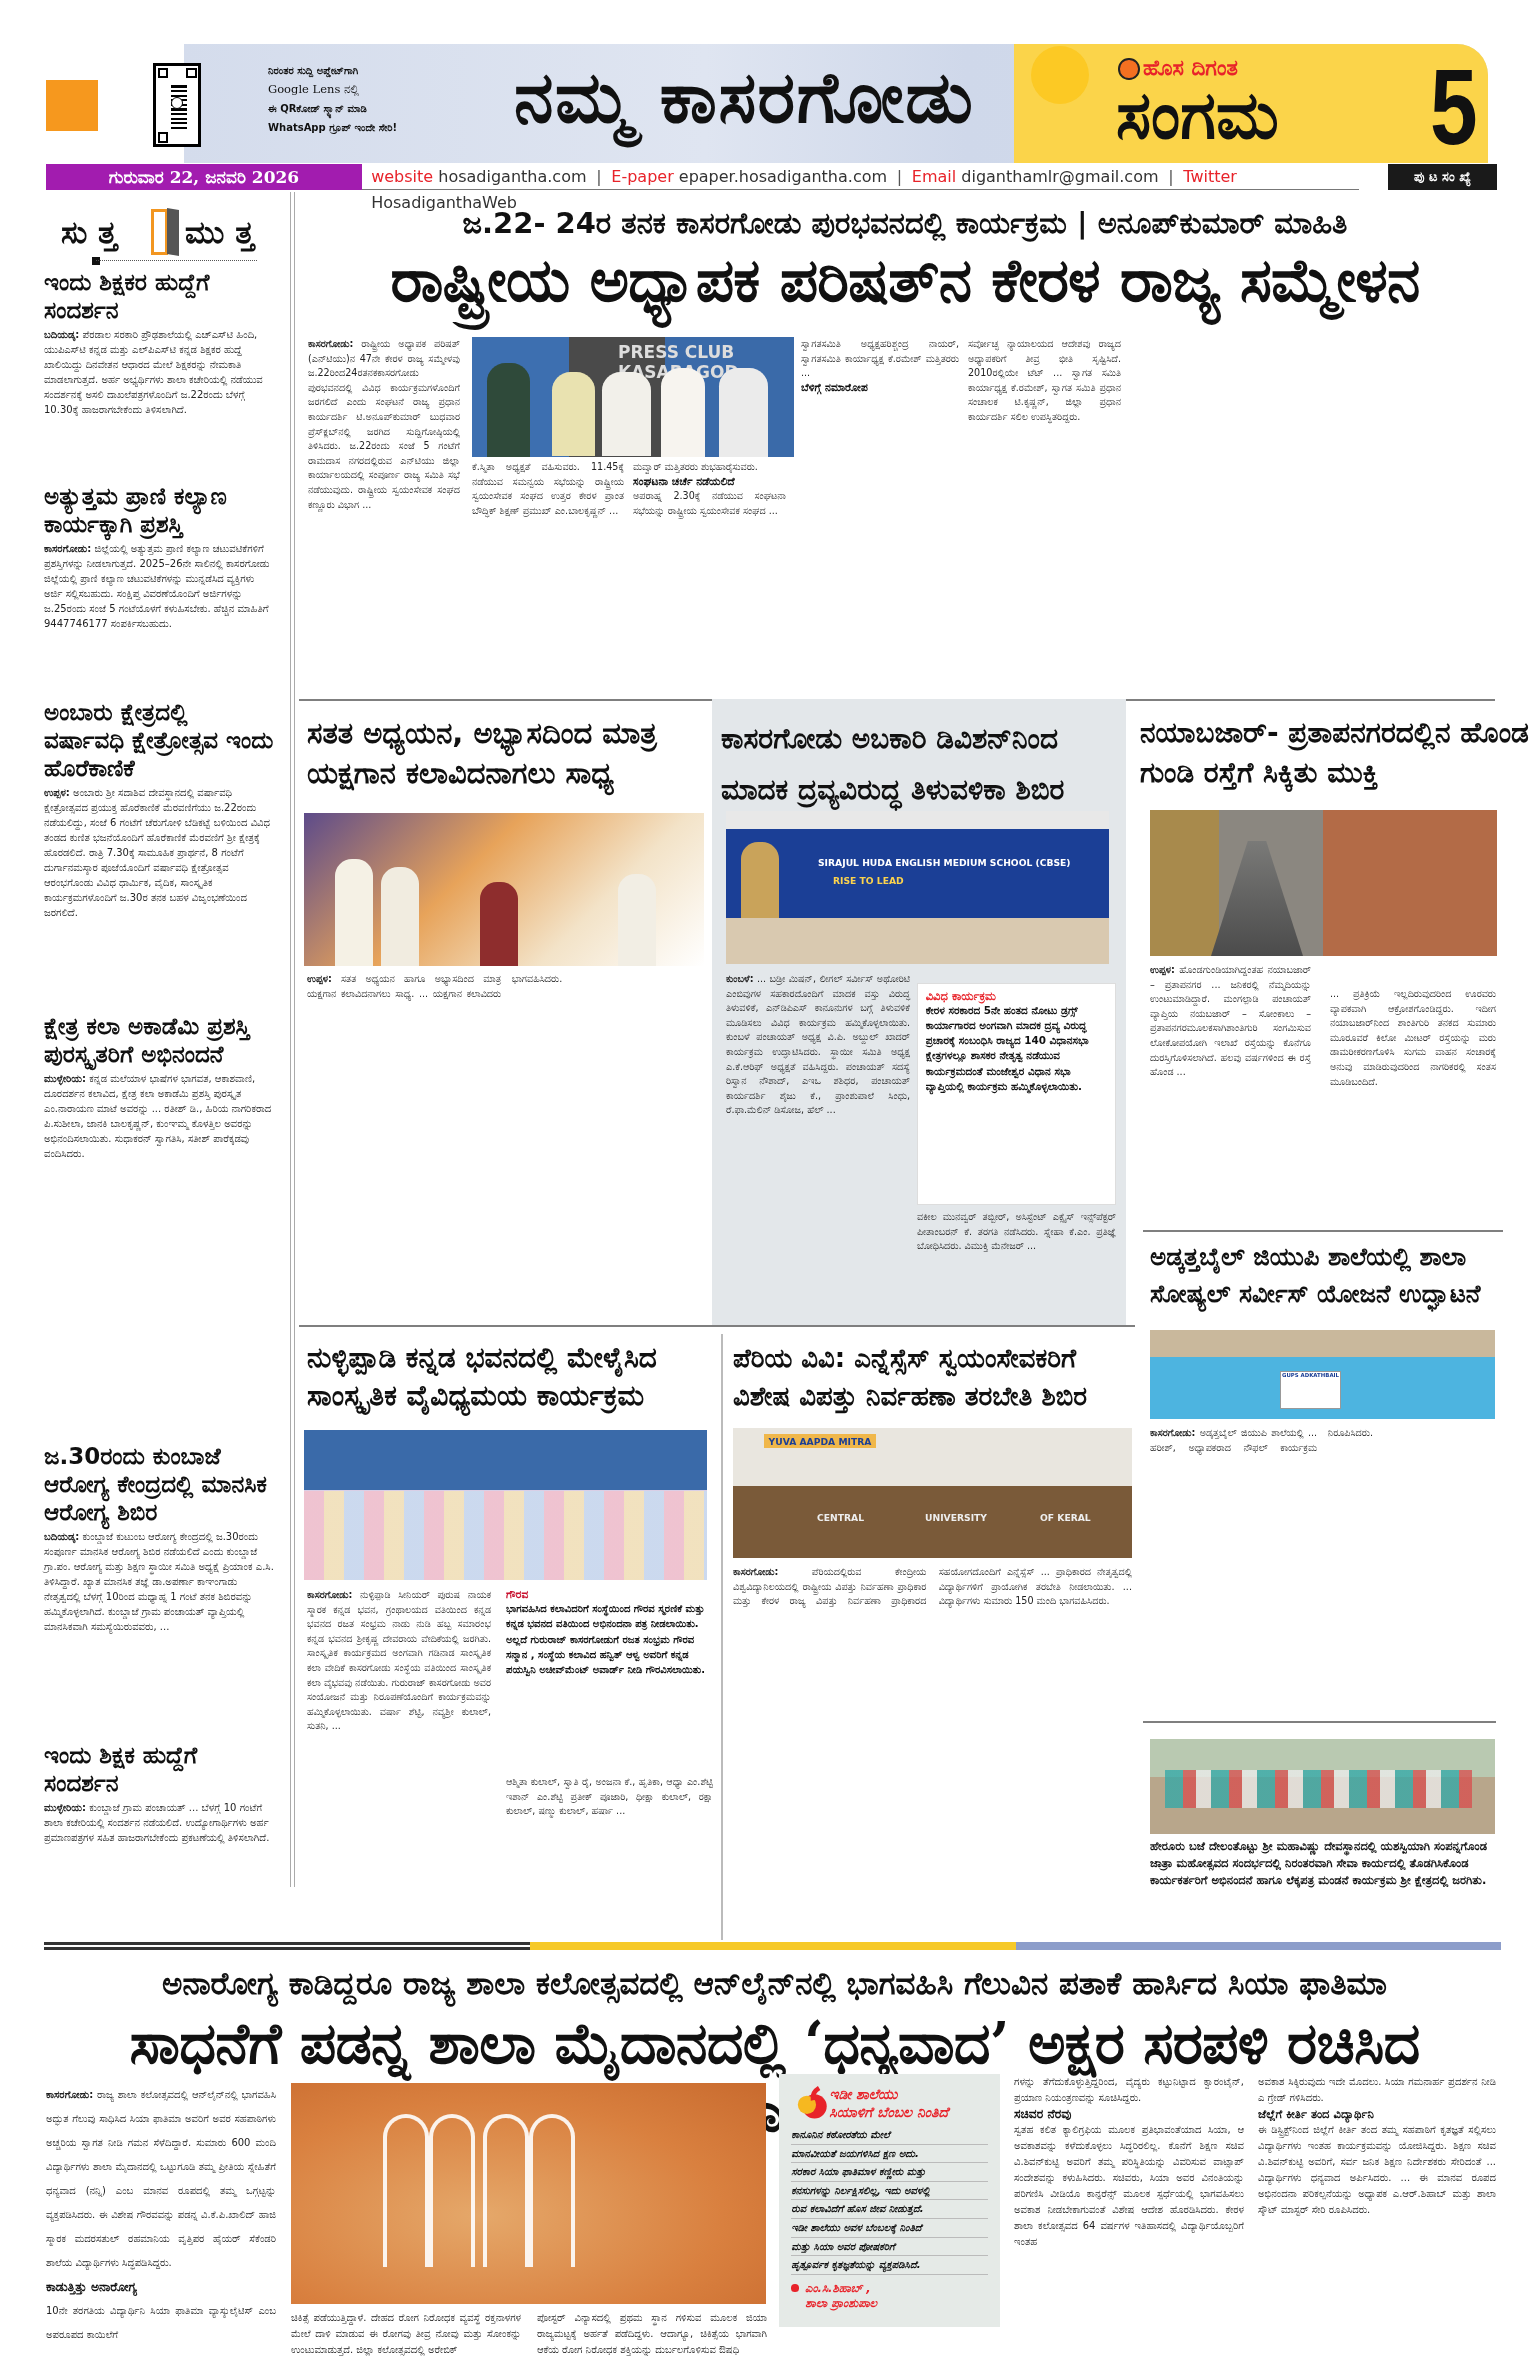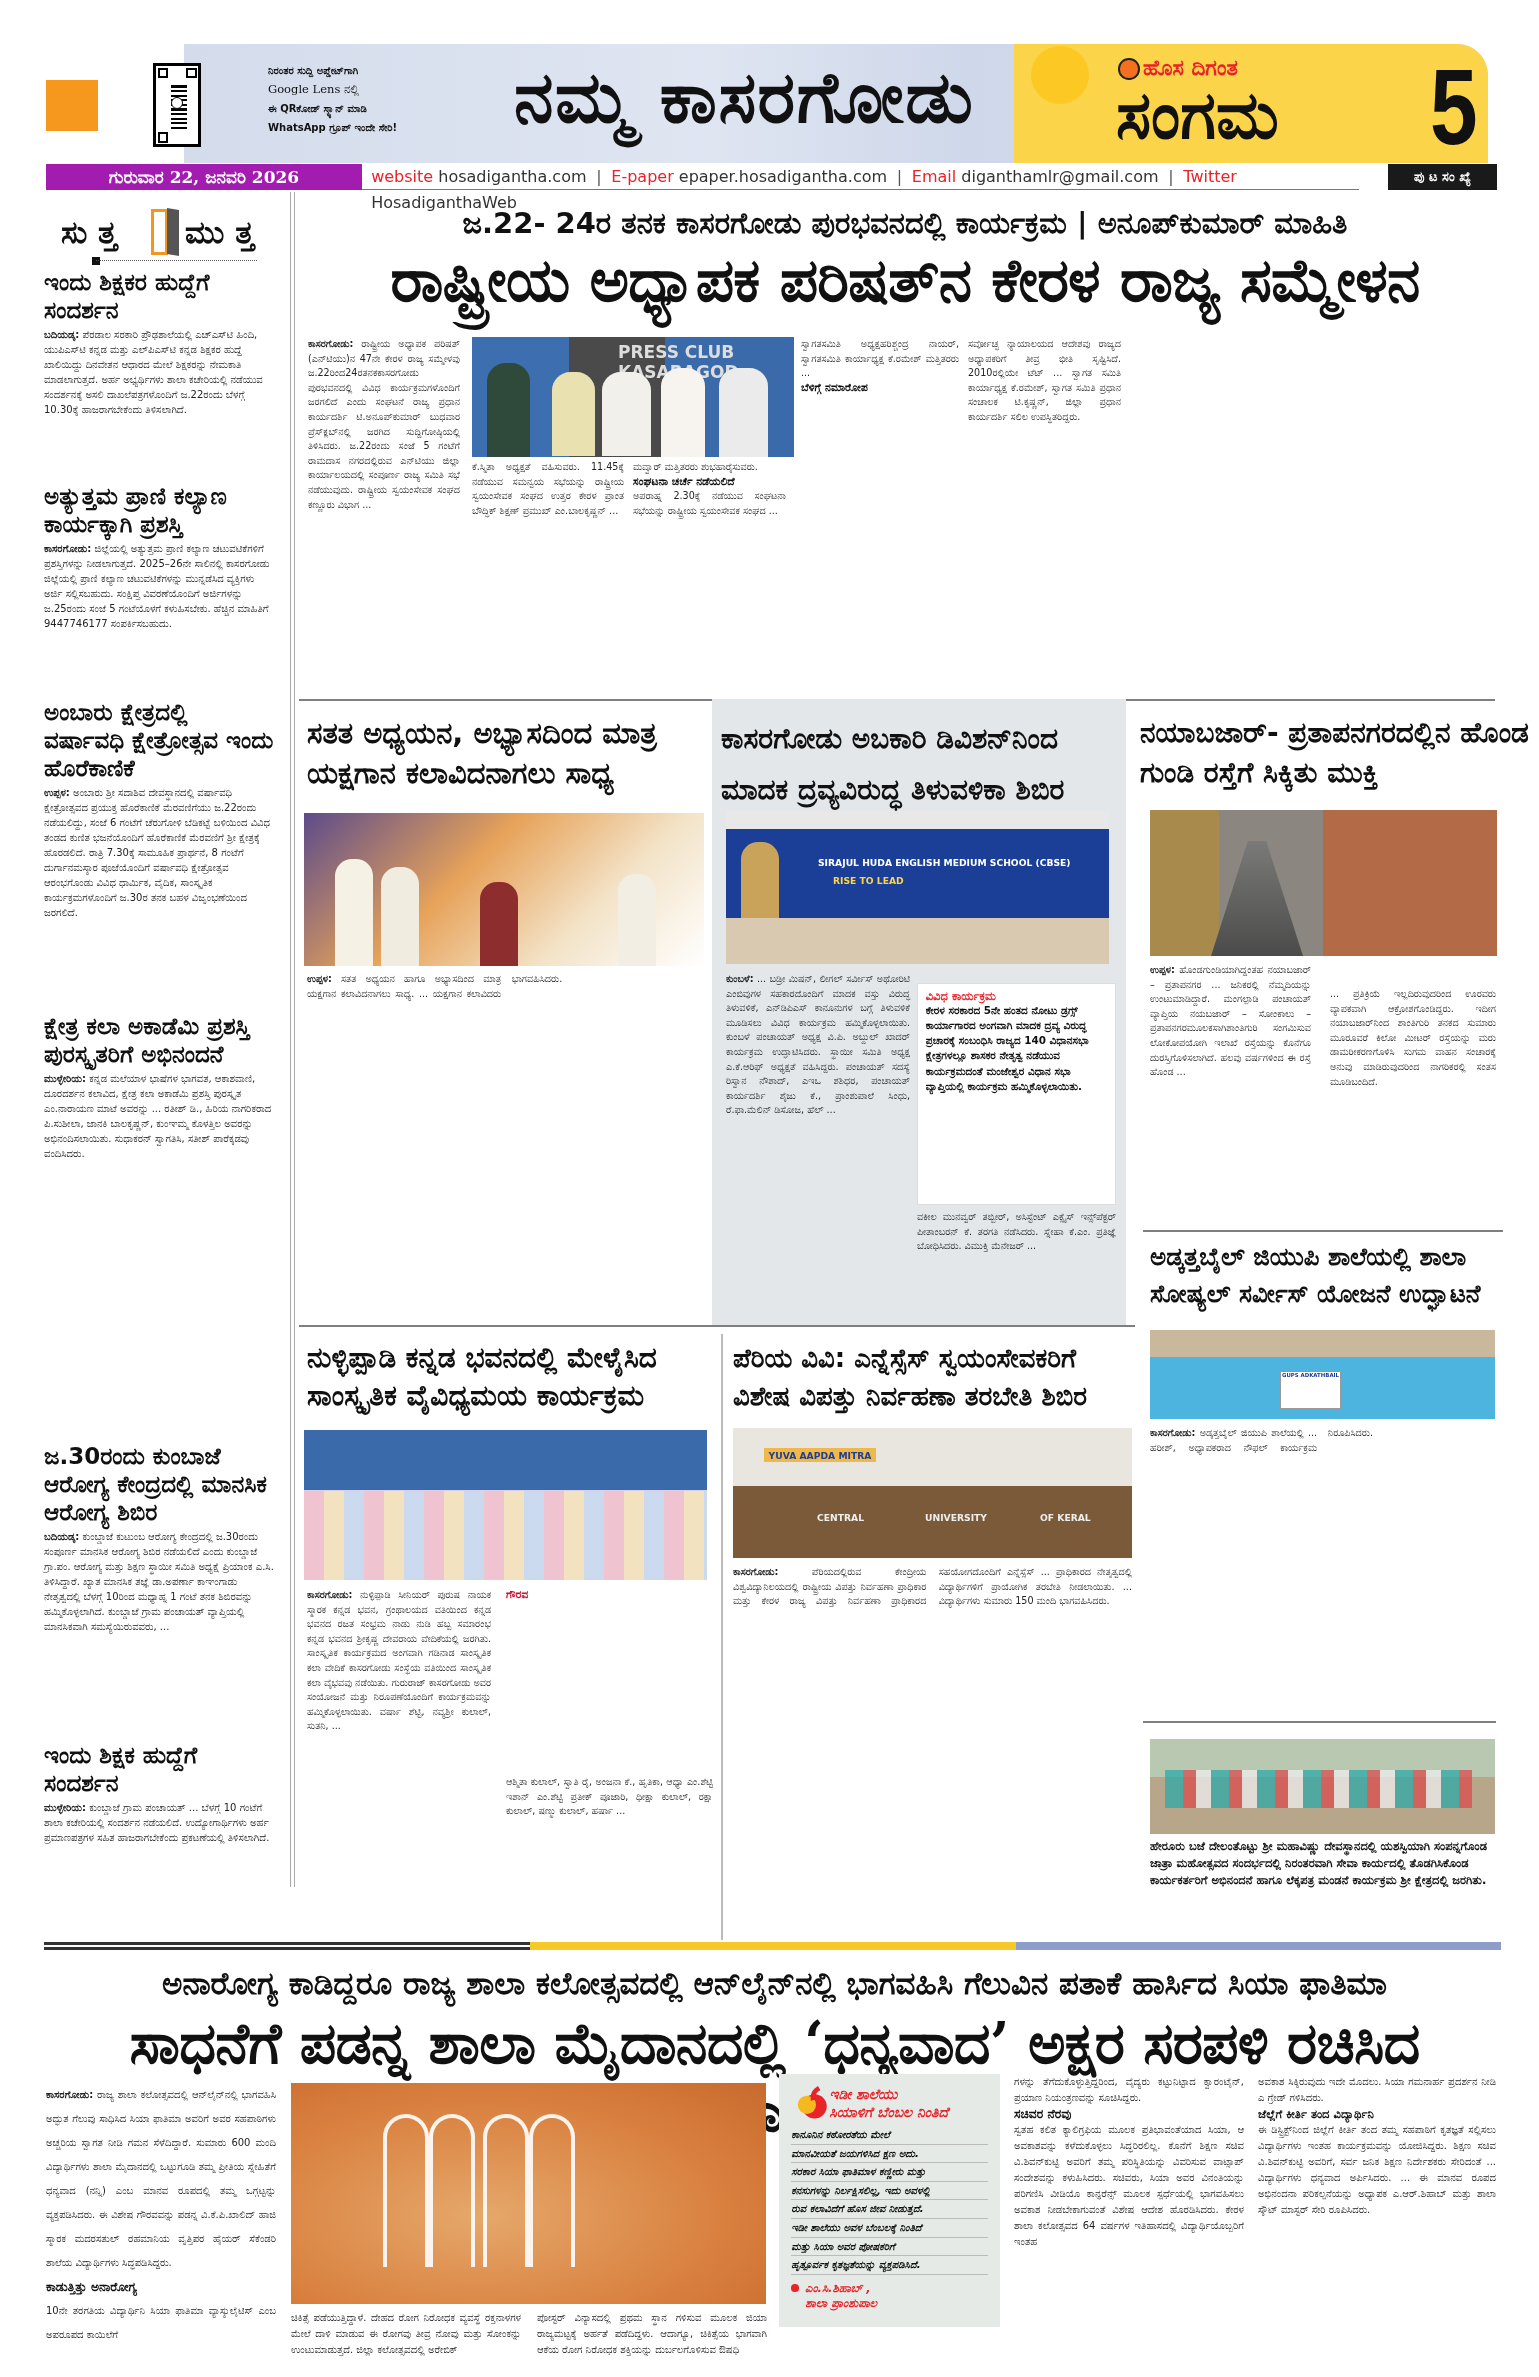--- a/index.html
+++ b/index.html
@@ -206,28 +206,29 @@
 
 <div class="abs hline" style="left:299px;top:1325px;width:836px;"></div>
 
 <div class="abs story-head" style="left:307px;top:1339px;width:414px;font-size:28px;line-height:38px;">ನುಳ್ಳಿಪ್ಪಾಡಿ ಕನ್ನಡ ಭವನದಲ್ಲಿ ಮೇಳೈಸಿದ ಸಾಂಸ್ಕೃತಿಕ ವೈವಿಧ್ಯಮಯ ಕಾರ್ಯಕ್ರಮ</div>
 <div class="photo" style="left:304px;top:1430px;width:403px;height:150px;background:linear-gradient(180deg,#3a6aa9 0 40%,#d9cfe6 40% 100%);">
   <div style="position:absolute;left:0;top:61px;width:100%;height:89px;background:repeating-linear-gradient(90deg,#f3c1cd 0 20px,#f6e5b8 20px 40px,#c9dbf0 40px 60px);opacity:.85;"></div>
 </div>
 <div class="abs body-text" style="left:307px;top:1588px;width:184px;"><b>ಕಾಸರಗೋಡು:</b> <span>ನುಳ್ಳಿಪ್ಪಾಡಿ ಸೀನಿಯರ್ ಪುರುಷ ನಾಯಕ ಸ್ಮಾರಕ ಕನ್ನಡ ಭವನ, ಗ್ರಂಥಾಲಯದ ವತಿಯಿಂದ ಕನ್ನಡ ಭವನದ ರಜತ ಸಂಭ್ರಮ ನಾಡು ನುಡಿ ಹಬ್ಬ ಸಮಾರಂಭ ಕನ್ನಡ ಭವನದ ಶ್ರೀಕೃಷ್ಣ ದೇವರಾಯ ವೇದಿಕೆಯಲ್ಲಿ ಜರಗಿತು. ಸಾಂಸ್ಕೃತಿಕ ಕಾರ್ಯಕ್ರಮದ ಅಂಗವಾಗಿ ಗಡಿನಾಡ ಸಾಂಸ್ಕೃತಿಕ ಕಲಾ ವೇದಿಕೆ ಕಾಸರಗೋಡು ಸಂಸ್ಥೆಯ ವತಿಯಿಂದ ಸಾಂಸ್ಕೃತಿಕ ಕಲಾ ವೈಭವವು ನಡೆಯಿತು. ಗುರುರಾಜ್ ಕಾಸರಗೋಡು ಅವರ ಸಂಯೋಜನೆ ಮತ್ತು ನಿರೂಪಣೆಯೊಂದಿಗೆ ಕಾರ್ಯಕ್ರಮವನ್ನು ಹಮ್ಮಿಕೊಳ್ಳಲಾಯಿತು. ವರ್ಷಾ ಶೆಟ್ಟಿ, ನವ್ಯಶ್ರೀ ಕುಲಾಲ್, ಸುತನಿ, ...</span></div>
 <div class="abs gaurav-box" style="left:506px;top:1588px;width:207px;">
   <div class="g-title">ಗೌರವ</div>
+  <div class="g-body">ಭಾಗವಹಿಸಿದ ಕಲಾವಿದರಿಗೆ ಸಂಸ್ಥೆಯಿಂದ ಗೌರವ ಸ್ಮರಣಿಕೆ ಮತ್ತು ಕನ್ನಡ ಭವನದ ವತಿಯಿಂದ ಅಭಿನಂದನಾ ಪತ್ರ ನೀಡಲಾಯಿತು. ಅಲ್ಲದೆ ಗುರುರಾಜ್ ಕಾಸರಗೋಡುಗೆ ರಜತ ಸಂಭ್ರಮ ಗೌರವ ಸನ್ಮಾನ , ಸಂಸ್ಥೆಯ ಕಲಾವಿದ ಹನ್ವಿತ್ ಆಳ್ವ ಅವರಿಗೆ ಕನ್ನಡ ಪಯಸ್ವಿನಿ ಅಚೀವ್‌ಮೆಂಟ್ ಅವಾರ್ಡ್ ನೀಡಿ ಗೌರವಿಸಲಾಯಿತು.</div>
 </div>
 <div class="abs body-text" style="left:506px;top:1775px;width:207px;">ಆಶ್ಮಿತಾ ಕುಲಾಲ್, ಸ್ವಾತಿ ರೈ, ಅಂಜನಾ ಕೆ., ಹೃತಿಕಾ, ಆಧ್ಯಾ ಎಂ.ಶೆಟ್ಟಿ ಇಶಾನ್ ಎಂ.ಶೆಟ್ಟಿ ಪ್ರತೀಕ್ ಪೂಜಾರಿ, ಧೀಕ್ಷಾ ಕುಲಾಲ್, ರಕ್ಷಾ ಕುಲಾಲ್, ಷಣ್ಮು ಕುಲಾಲ್, ಹರ್ಷಾ ...</div>
 
 <div class="abs" style="left:721px;top:1334px;width:1.5px;height:606px;background:#bbb;"></div>
 
 <div class="abs story-head" style="left:733px;top:1339px;width:399px;font-size:26px;line-height:38px;">ಪೆರಿಯ ವಿವಿ: ಎನ್ನೆಸ್ಸೆಸ್ ಸ್ವಯಂಸೇವಕರಿಗೆ ವಿಶೇಷ ವಿಪತ್ತು ನಿರ್ವಹಣಾ ತರಬೇತಿ ಶಿಬಿರ</div>
 <div class="photo" style="left:733px;top:1428px;width:399px;height:130px;background:linear-gradient(180deg,#e9e6df 0 45%,#7a5a39 45% 100%);">
-  <div style="position:absolute;left:31px;top:20px;background:#f0b74a;color:#1b3f96;font-size:9.2px;font-weight:bold;padding:1.5px 4.6px;">YUVA AAPDA MITRA</div>
+  <div style="position:absolute;left:31px;top:6px;background:#f0b74a;color:#1b3f96;font-size:9.2px;font-weight:bold;padding:1.5px 4.6px;">YUVA AAPDA MITRA</div>
   <div style="position:absolute;left:84px;top:84px;color:#eee;font-size:9.2px;font-weight:bold;">CENTRAL</div>
   <div style="position:absolute;left:192px;top:84px;color:#eee;font-size:9.2px;font-weight:bold;">UNIVERSITY</div>
   <div style="position:absolute;left:307px;top:84px;color:#eee;font-size:9.2px;font-weight:bold;">OF KERAL</div>
 </div>
 <div class="abs body-text" style="left:733px;top:1565px;width:399px;column-count:2;column-gap:12.3px;"><b>ಕಾಸರಗೋಡು:</b> <span>ಪೆರಿಯದಲ್ಲಿರುವ ಕೇಂದ್ರೀಯ ವಿಶ್ವವಿದ್ಯಾನಿಲಯದಲ್ಲಿ ರಾಷ್ಟ್ರೀಯ ವಿಪತ್ತು ನಿರ್ವಹಣಾ ಪ್ರಾಧಿಕಾರ ಮತ್ತು ಕೇರಳ ರಾಜ್ಯ ವಿಪತ್ತು ನಿರ್ವಹಣಾ ಪ್ರಾಧಿಕಾರದ ಸಹಯೋಗದೊಂದಿಗೆ ಎನ್ನೆಸ್ಸೆಸ್ ... ಪ್ರಾಧಿಕಾರದ ನೇತೃತ್ವದಲ್ಲಿ ವಿದ್ಯಾರ್ಥಿಗಳಿಗೆ ಪ್ರಾಯೋಗಿಕ ತರಬೇತಿ ನೀಡಲಾಯಿತು. ... ವಿದ್ಯಾರ್ಥಿಗಳು ಸುಮಾರು 150 ಮಂದಿ ಭಾಗವಹಿಸಿದರು.</span></div>
 
 <div class="abs hline" style="left:1143px;top:1721px;width:353px;"></div>
 <div class="photo" style="left:1150px;top:1739px;width:345px;height:95px;background:linear-gradient(180deg,#b9c9b1 0 40%,#b8a68b 40% 100%);">
   <div style="position:absolute;left:15.3px;top:31px;width:307px;height:38px;background:repeating-linear-gradient(90deg,#2ea8a8 0 18.4px,#d94c4c 18.4px 31px,#eee 31px 46px);opacity:.75;"></div>
 </div>

